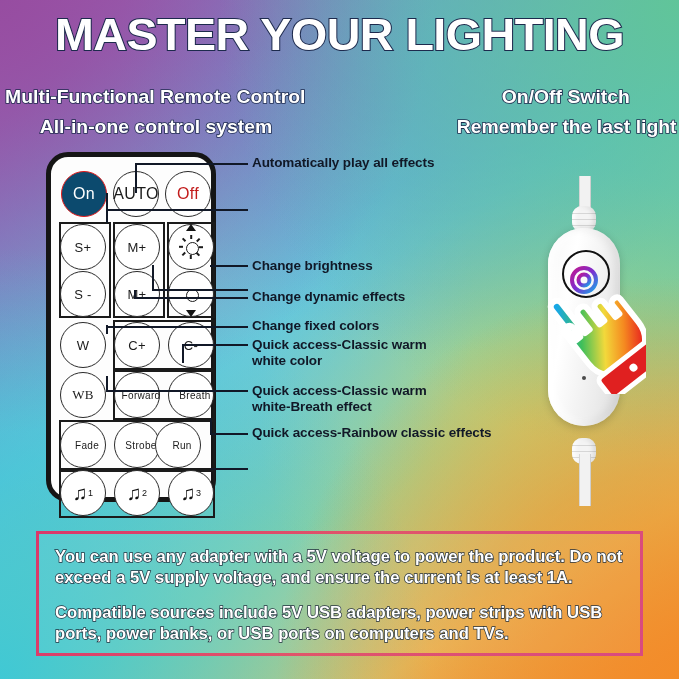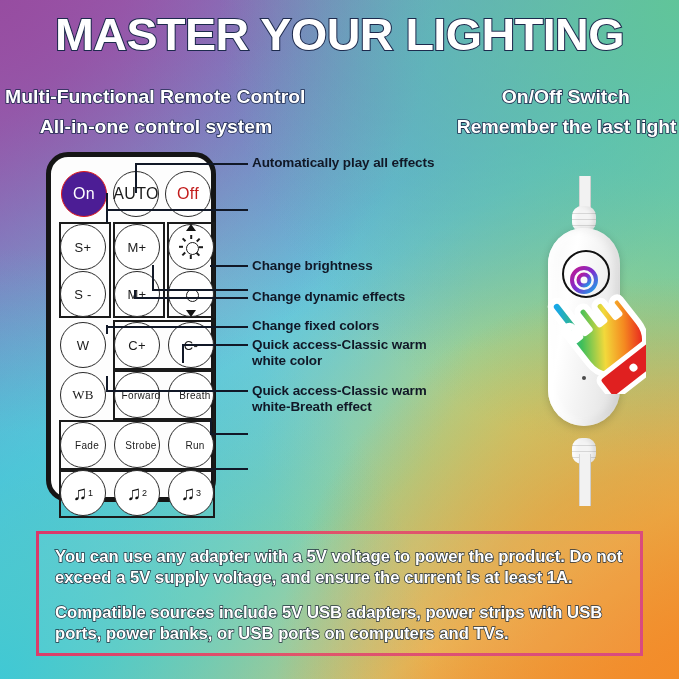--- a/index.html
+++ b/index.html
@@ -47,21 +47,21 @@
     box-sizing:border-box;
   }
   .grp{position:absolute;border:2px solid #1a1a1a;box-sizing:border-box;background:transparent;}
   .btn{
     position:absolute;border:1.6px solid #2b2b2b;border-radius:50%;
     background:#ffffff;box-sizing:border-box;
     display:flex;align-items:center;justify-content:center;
     font-size:13px;color:#1b1b1b;letter-spacing:0.3px;
   }
   .btn.small{font-size:10px;padding-left:8px;}
-  .btn.on{background:#4c1d95;border-color:#e31b1b;color:#ffffff;font-size:16px;}
+  .btn.on{background:#0c4a6e;border-color:#e31b1b;color:#ffffff;font-size:16px;}
   .btn.off{color:#c21b1b;font-size:16px;}
   .btn.auto{font-size:16px;}
 
   .sun{position:relative;width:26px;height:26px;}
   .sun .core{
     position:absolute;left:50%;top:50%;width:11px;height:11px;margin:-5.5px 0 0 -5.5px;
     border:1.6px solid #1b1b1b;border-radius:50%;
   }
   .sun .ray{position:absolute;left:50%;top:50%;width:1.6px;height:4px;background:#1b1b1b;}
   .arrow{position:absolute;left:50%;margin-left:-5px;width:0;height:0;
@@ -171,21 +171,21 @@
     <div class="btn" style="left:117px;top:165px;width:46px;height:46px;">C-</div>
 
     <div class="grp" style="left:62px;top:213px;width:102px;height:50px;"></div>
     <div class="btn" style="left:9px;top:215px;width:46px;height:46px;font-family:Liberation Serif, serif;">WB</div>
     <div class="btn small" style="left:63px;top:215px;width:46px;height:46px;">Forward</div>
     <div class="btn small" style="left:117px;top:215px;width:46px;height:46px;">Breath</div>
 
     <div class="grp" style="left:8px;top:263px;width:156px;height:50px;"></div>
     <div class="btn small" style="left:9px;top:265px;width:46px;height:46px;">Fade</div>
     <div class="btn small" style="left:63px;top:265px;width:46px;height:46px;">Strobe</div>
-    <div class="btn small" style="left:117px;top:265px;width:46px;height:46px;">Run</div>
+    <div class="btn small" style="left:104px;top:265px;width:46px;height:46px;">Run</div>
 
     <div class="grp" style="left:8px;top:313px;width:156px;height:48px;"></div>
     <div class="btn" style="left:9px;top:313px;width:46px;height:46px;">
       <span class="note">♫</span>
         <span class="noteidx">1</span>
     </div>
     <div class="btn" style="left:63px;top:313px;width:46px;height:46px;">
       <span class="note">♫</span>
         <span class="noteidx">2</span>
     </div>
@@ -223,20 +223,21 @@
   <div class="lead" style="left:210px;top:468px;width:38px;"></div>
 
   <div class="cap" style="left:252px;top:155px;">Automatically play all effects</div>
   <div class="cap" style="left:252px;top:258px;">Change brightness</div>
   <div class="cap" style="left:252px;top:289px;">Change dynamic effects</div>
   <div class="cap" style="left:252px;top:318px;">Change fixed colors</div>
   <div class="cap" style="left:252px;top:337px;">Quick access-Classic warm
 white color</div>
   <div class="cap" style="left:252px;top:383px;">Quick access-Classic warm
 white-Breath effect</div>
+  <div class="cap" style="left:252px;top:425px;">Quick access-Rainbow classic effects</div>
 
   <div id="ctrl">
     <div class="cord top"></div>
     <div class="strain t">
       <i style="top:7px;"></i>
         <i style="top:13px;"></i>
         <i style="top:19px;"></i>
     </div>
     <div class="body">
       <div class="touchring"></div>

